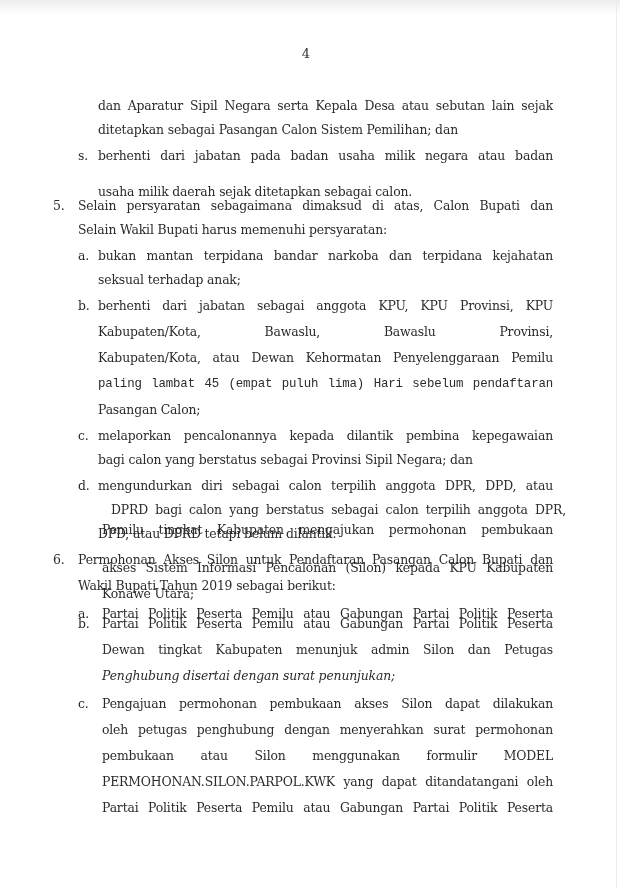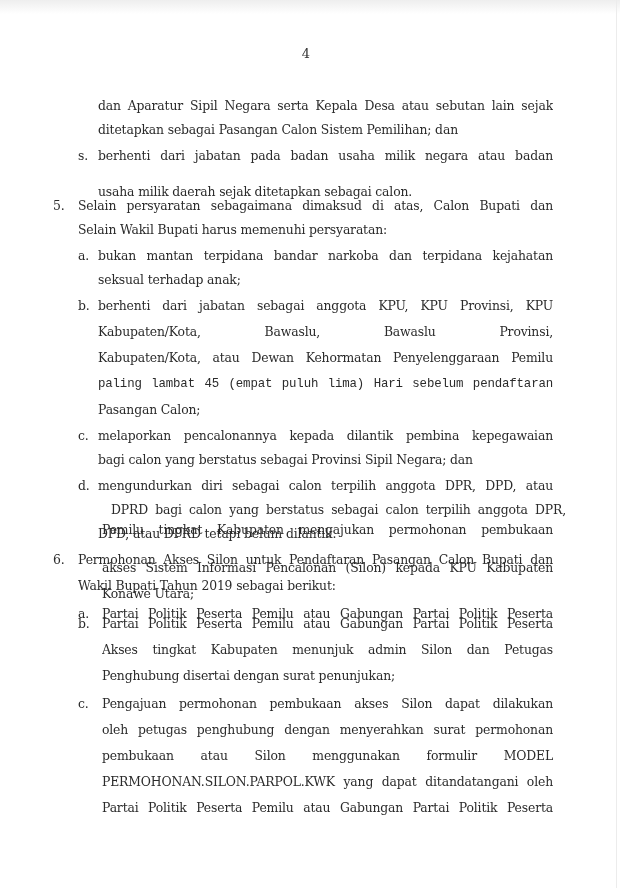--- a/index.html
+++ b/index.html
@@ -79,22 +79,22 @@
   <div class="line" style="top:480px;left:78px;">Wakil Bupati Tahun 2019 sebagai berikut:</div>
 
   <span class="line marker" style="top:508px;left:78px;">a.</span>
   <div class="line justify" style="top:508px;left:102px;width:451px;">Partai Politik Peserta Pemilu atau Gabungan Partai Politik Peserta</div>
   <div class="line justify" style="top: 424px; left: 102px; width: 451px;">Pemilu tingkat Kabupaten mengajukan permohonan pembukaan</div>
   <div class="line justify" style="top: 462px; left: 102px; width: 451px;">akses Sistem Informasi Pencalonan (Silon) kepada KPU Kabupaten</div>
   <div class="line" style="top: 488px; left: 102px;">Konawe Utara;</div>
 
   <span class="line marker" style="top: 518px; left: 78px;">b.</span>
   <div class="line justify" style="top: 518px; left: 102px; width: 451px;">Partai Politik Peserta Pemilu atau Gabungan Partai Politik Peserta</div>
-  <div class="line justify" style="top: 544px; left: 102px; width: 451px;">Akses tingkat Kabupaten menunjuk admin Silon dan Petugas</div>
-  <div class="line" style="top: 570px; left: 102px;">Penghubung disertai dengan surat penunjukan;</div>
+  <div class="line justify" style="top: 544px; left: 102px; width: 451px;">Dewan tingkat Kabupaten menunjuk admin Silon dan Petugas</div>
+  <div class="line" style="top: 570px; left: 102px; font-style: italic;">Penghubung disertai dengan surat penunjukan;</div>
 
   <span class="line marker" style="top: 598px; left: 78px;">c.</span>
   <div class="line justify" style="top: 598px; left: 102px; width: 451px;">Pengajuan permohonan pembukaan akses Silon dapat dilakukan</div>
   <div class="line justify" style="top: 624px; left: 102px; width: 451px;">oleh petugas penghubung dengan menyerahkan surat permohonan</div>
   <div class="line justify" style="top: 650px; left: 102px; width: 451px;">pembukaan atau Silon menggunakan formulir MODEL</div>
   <div class="line justify" style="top: 676px; left: 102px; width: 451px;">PERMOHONAN.SILON.PARPOL.KWK yang dapat ditandatangani oleh</div>
   <div class="line justify" style="top: 702px; left: 102px; width: 451px;">Partai Politik Peserta Pemilu atau Gabungan Partai Politik Peserta</div>
 </div>
 
 </body></html>

